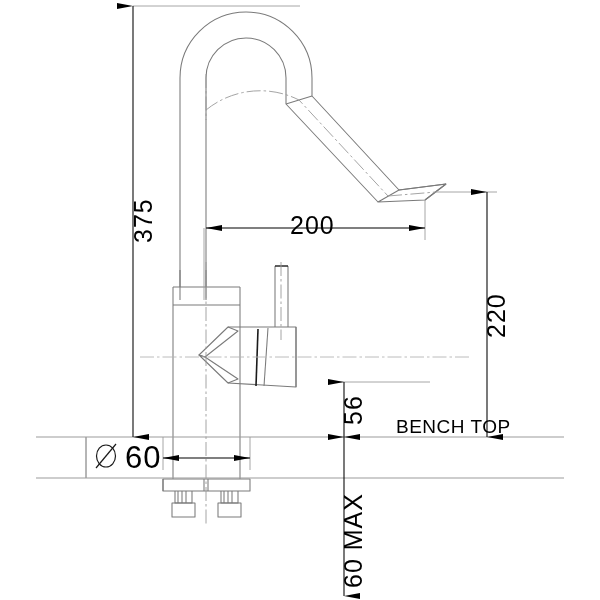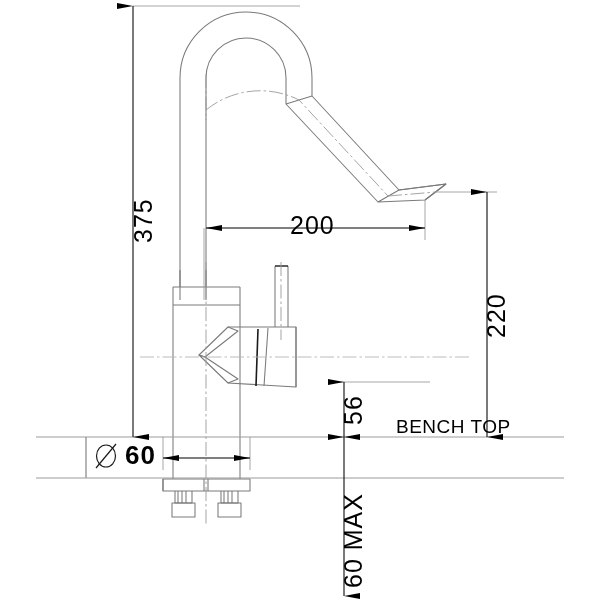--- a/index.html
+++ b/index.html
@@ -150,19 +150,19 @@
   </svg>
 
   <div class="dim-label rot90" style="left:131px; top:243px; font-size:25px; letter-spacing:1px;">375</div>
 
   <div class="dim-label" style="left:290px; top:213px; font-size:25px; letter-spacing:1px;">200</div>
 
   <div class="dim-label rot90" style="left:484px; top:338px; font-size:25px; letter-spacing:1px;">220</div>
 
   <div class="dim-label rot90" style="left:341px; top:425px; font-size:25px; letter-spacing:1px;">56</div>
 
-  <div class="dim-label" style="left:125px; top:442px; font-size:26px; letter-spacing:1px;font-weight:bold;">60</div>
+  <div class="dim-label" style="left:125px; top:442px; font-size:31px; letter-spacing:1px;">60</div>
 
   <div class="dim-label rot90" style="left:341px; top:588px; font-size:25px; letter-spacing:1px;">60 MAX</div>
 
   <div class="dim-label" style="left:366px; top:417px; font-size:19px; letter-spacing:0.5px;margin-left:30px;">BENCH TOP</div>
 
 </div>
 
 </body></html>

